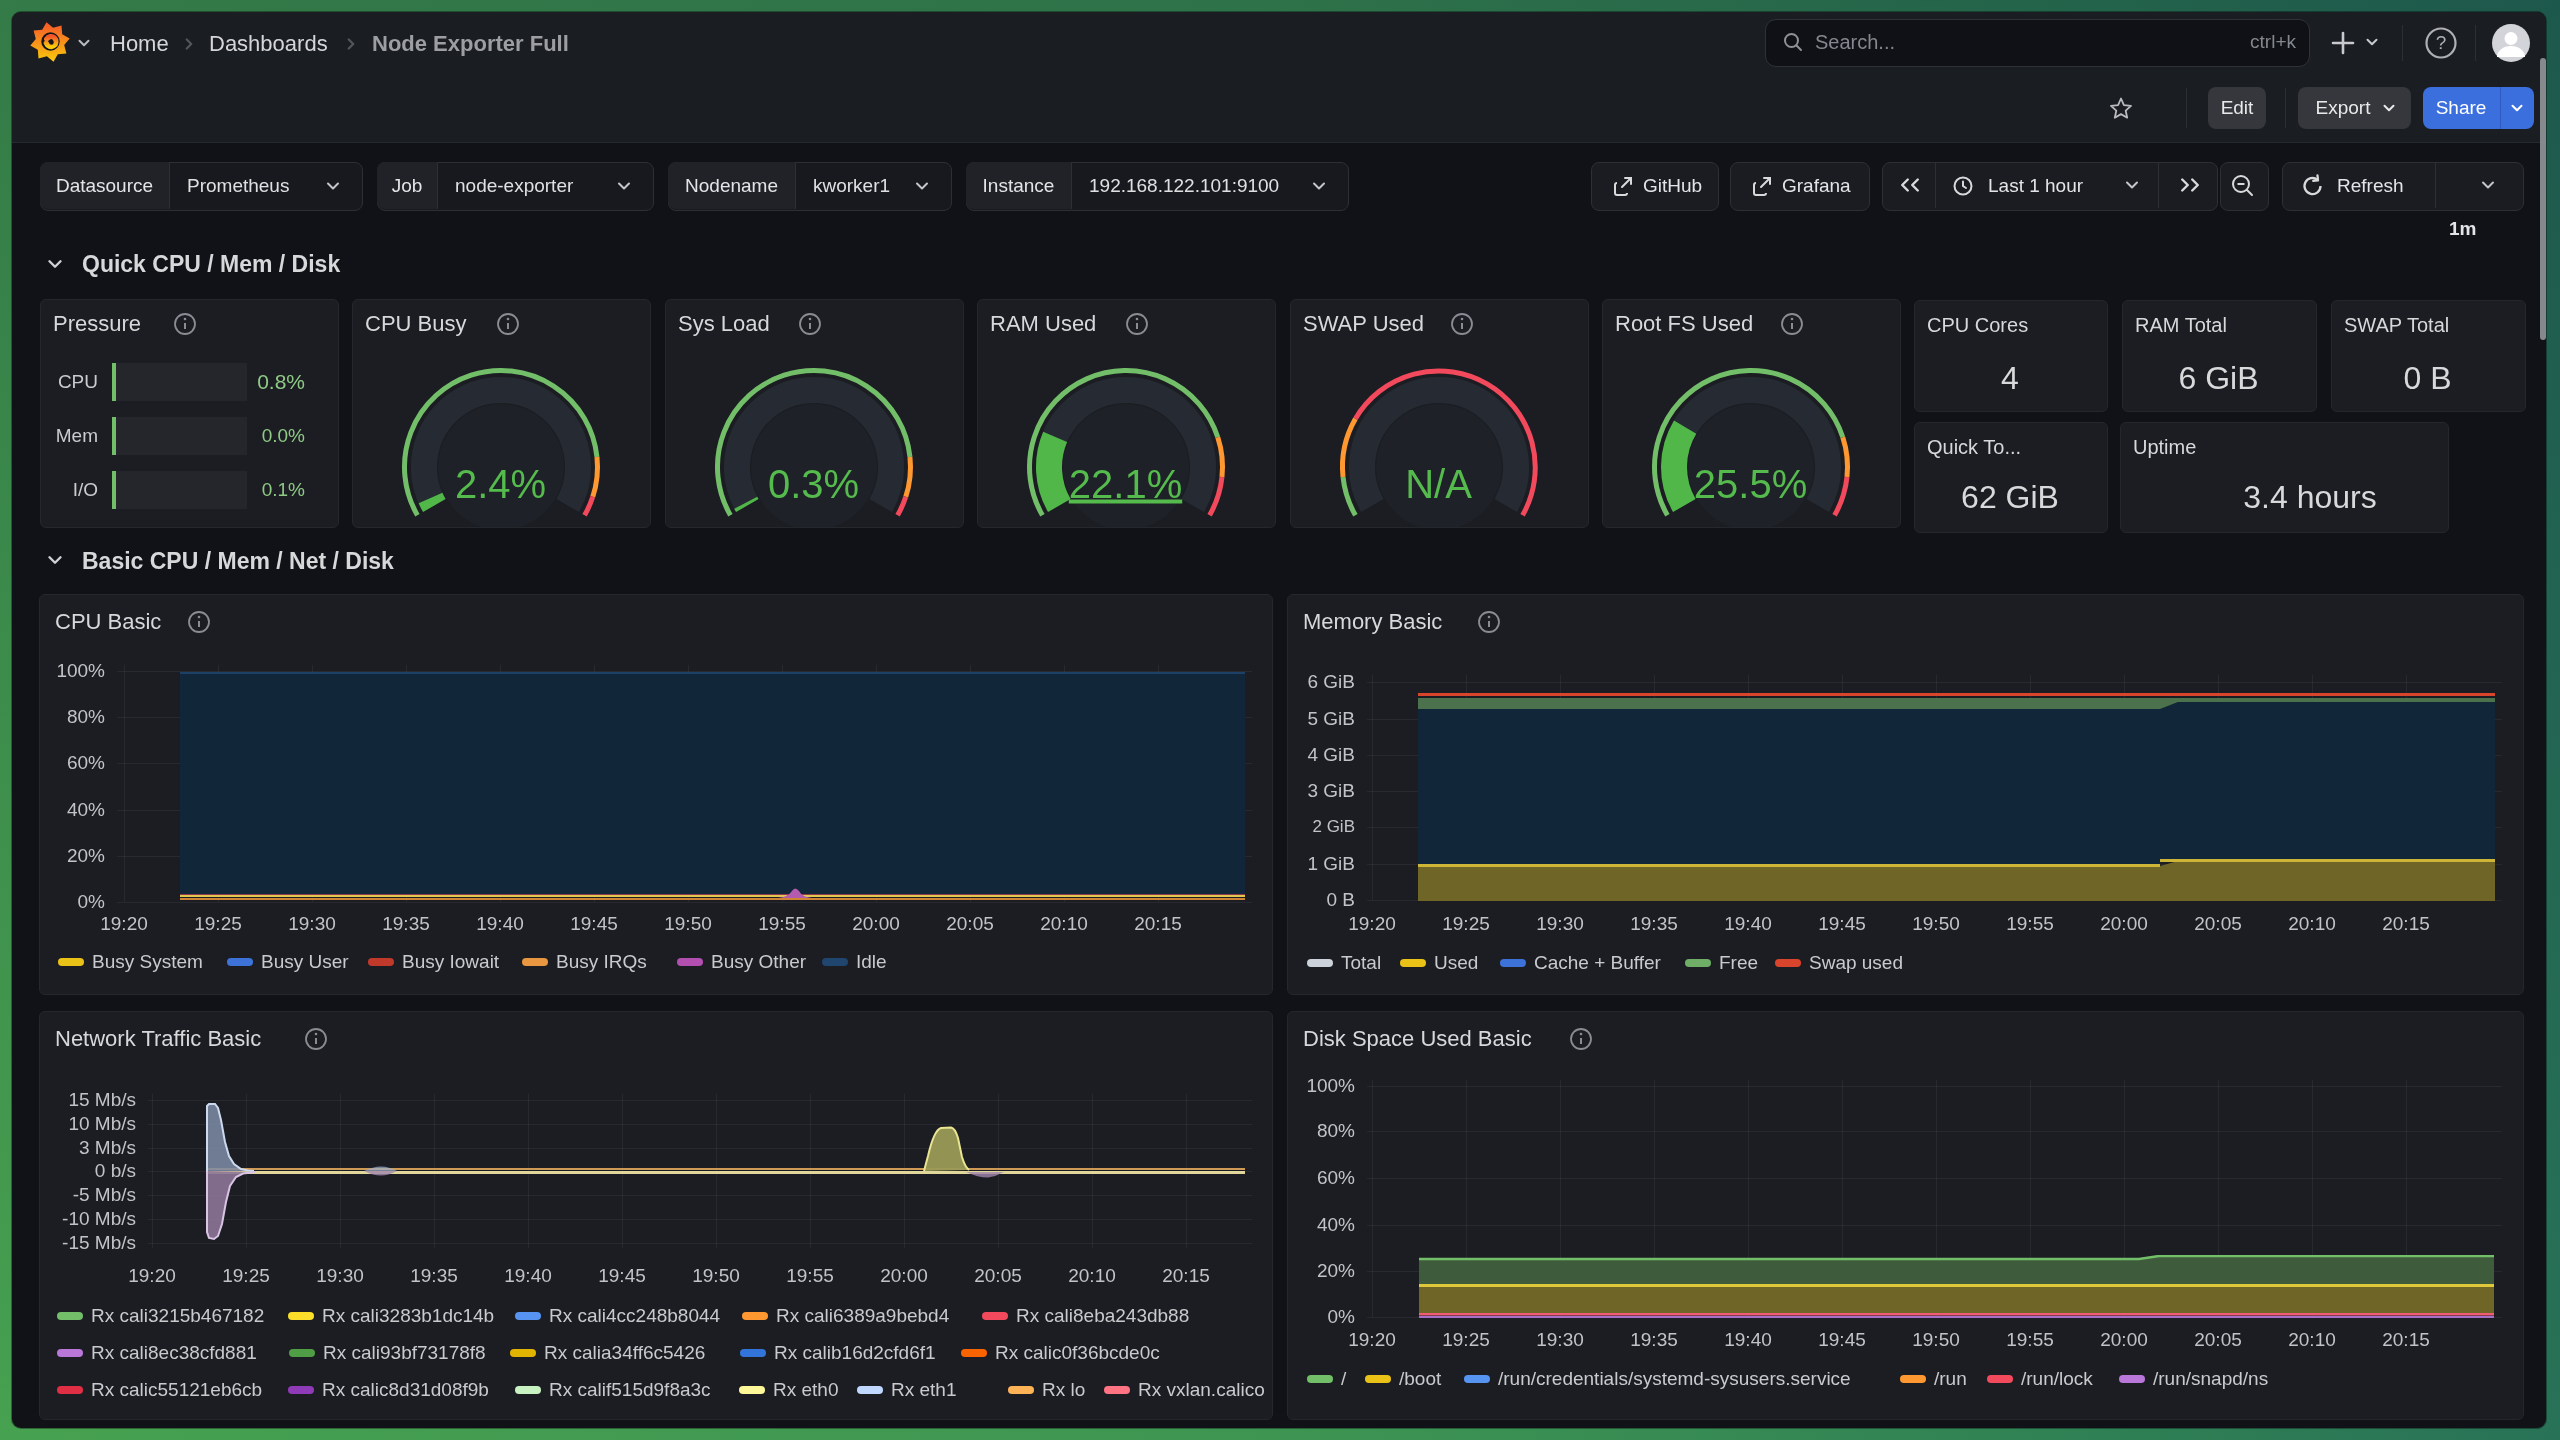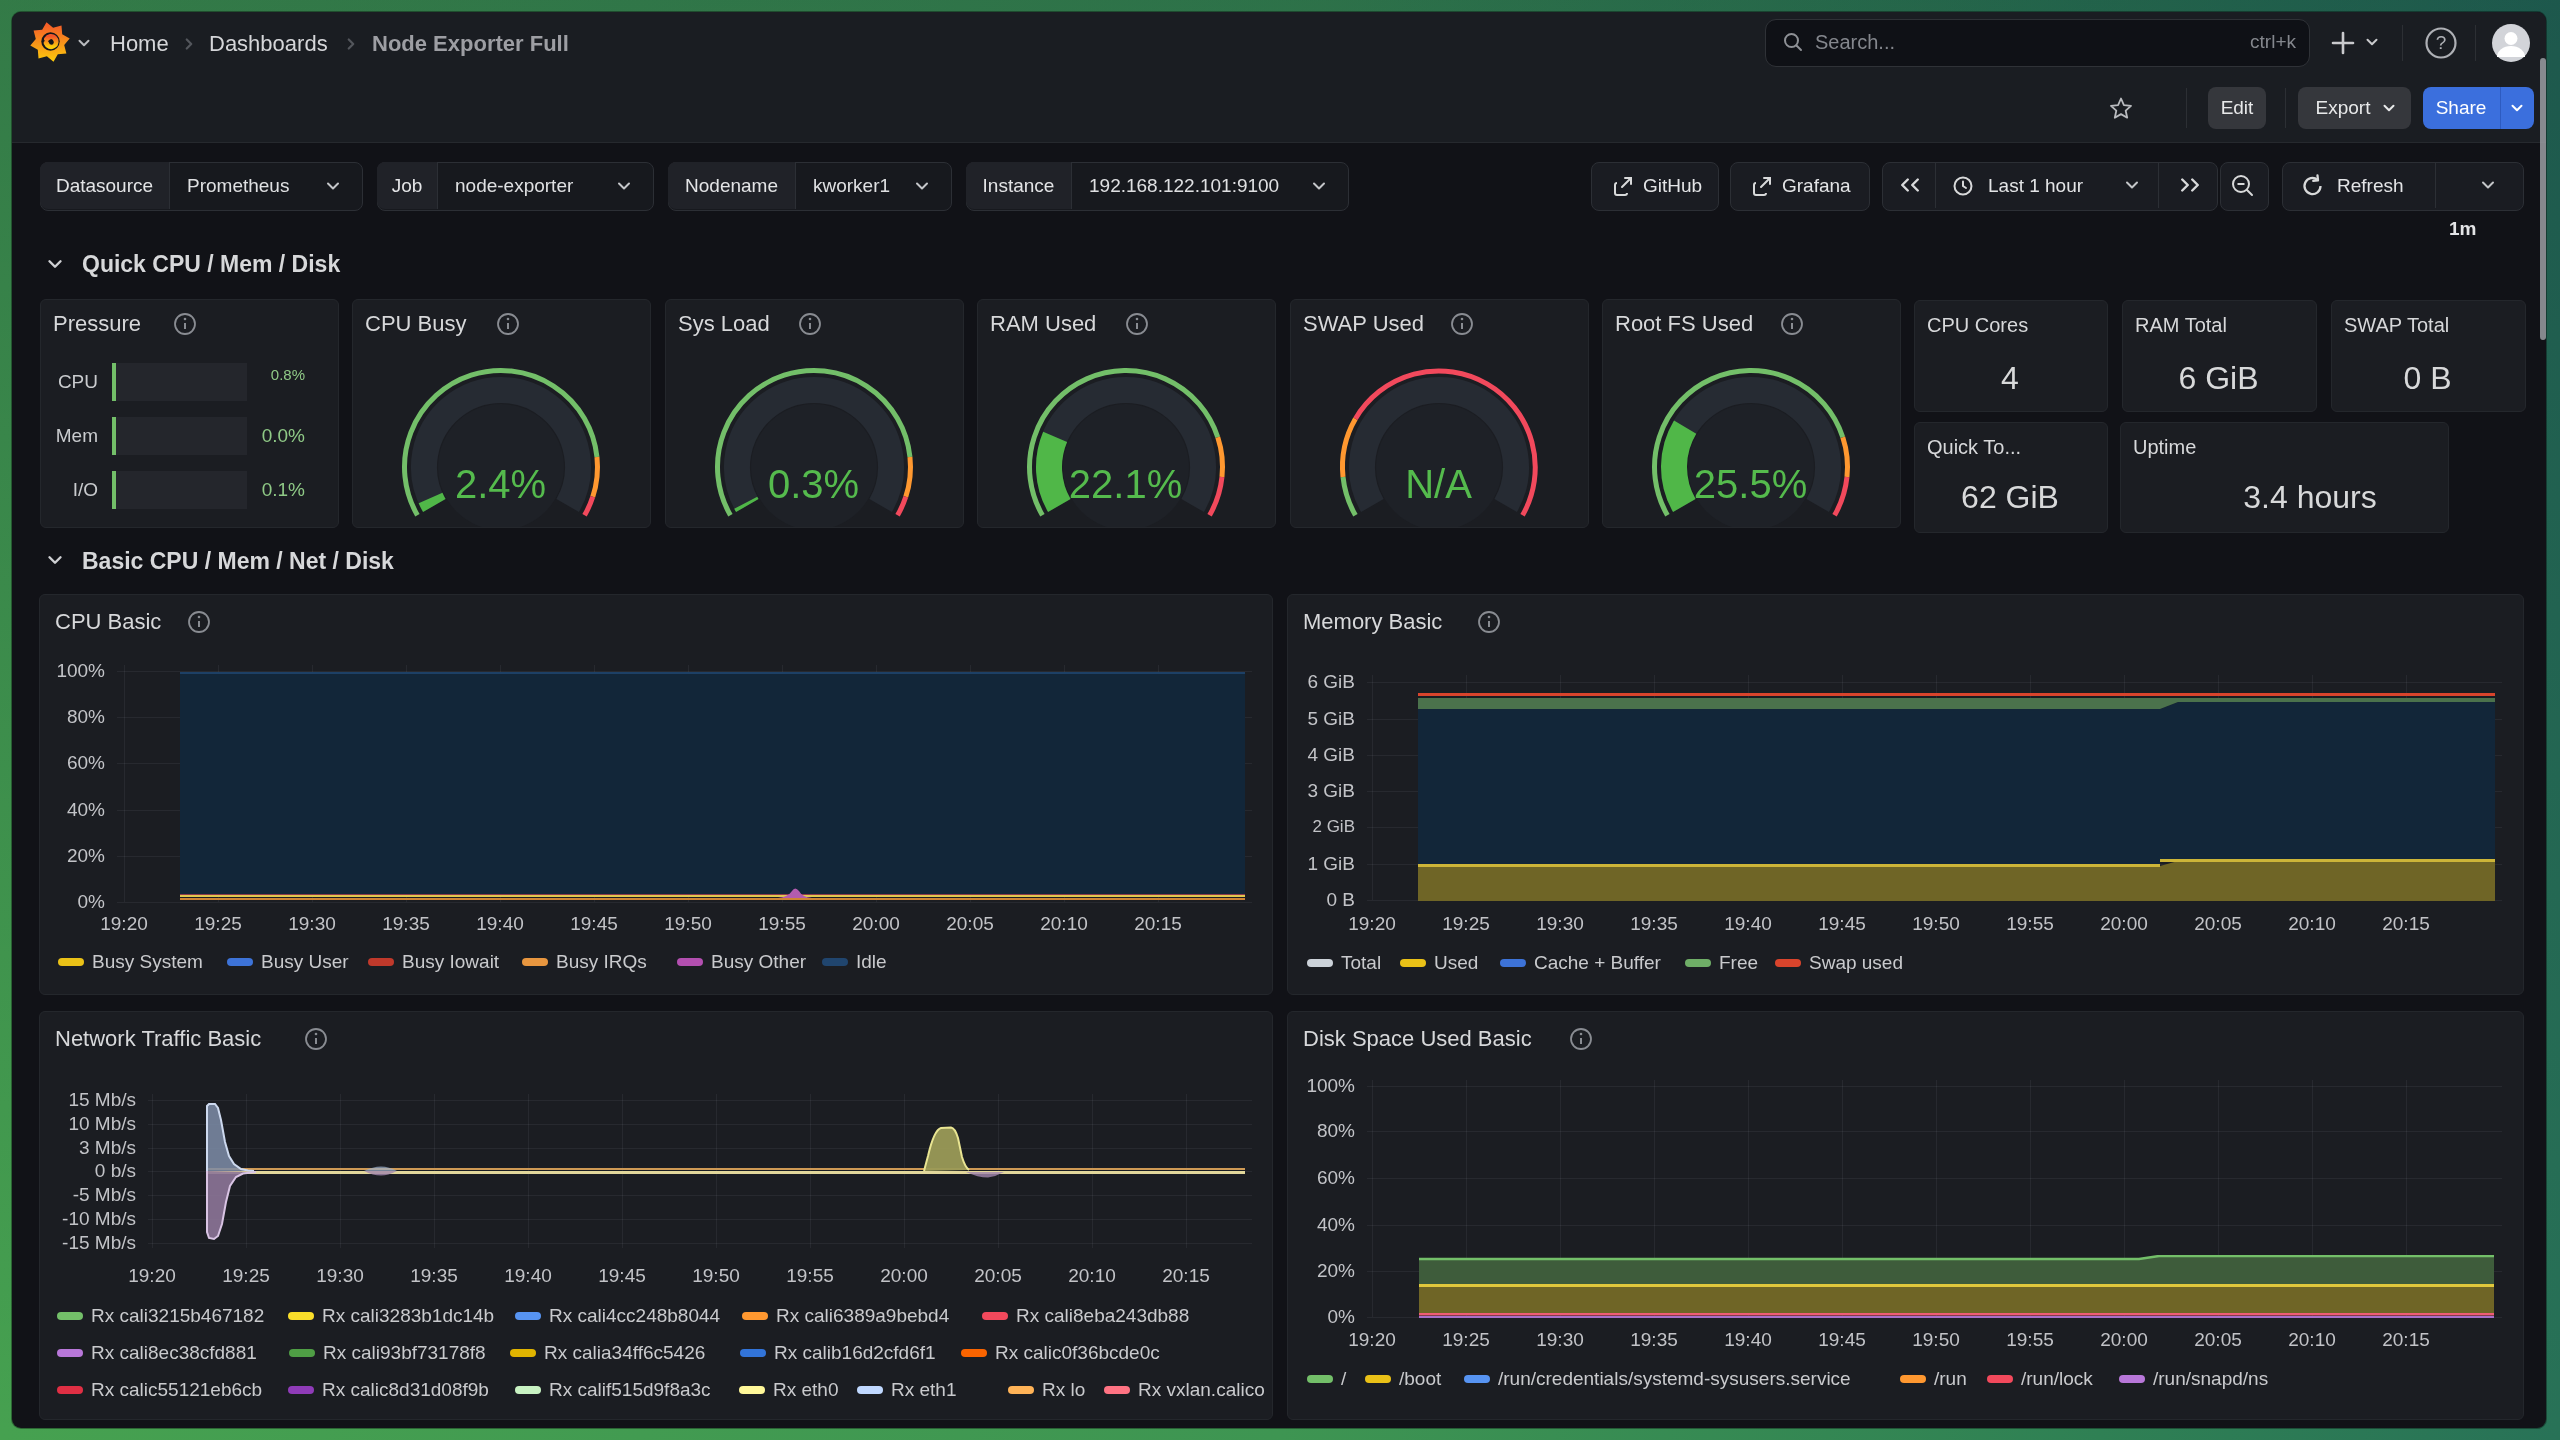--- a/index.html
+++ b/index.html
@@ -253,42 +253,42 @@
     </svg>
 <div class="a" style="left:813.5px;top:484px;transform:translate(-50%,-50%);font-size:40px;color:#55bb4d;font-weight:500;white-space:nowrap;">0.3%</div>
 <svg class="a" style="left:1015.5px;top:357px;" width="220" height="170" viewBox="0 0 220 170">
       <circle cx="110" cy="110" r="63" fill="#1e2127"></circle>
       <path d="M 26.43 158.25 A 96.5 96.5 0 1 1 201.78 80.18" fill="none" stroke="#73bf69" stroke-width="5"></path>
       <path d="M 201.78 80.18 A 96.5 96.5 0 0 1 205.97 120.09" fill="none" stroke="#ff9830" stroke-width="5"></path>
       <path d="M 205.97 120.09 A 96.5 96.5 0 0 1 193.57 158.25" fill="none" stroke="#f2495c" stroke-width="5"></path>
       <path d="M 43.32 148.50 A 77 77 0 1 1 176.68 148.50" fill="none" stroke="#262b33" stroke-width="26"></path>
       <path d="M 43.32 148.50 A 77 77 0 0 1 39.14 79.86" fill="none" stroke="#50b748" stroke-width="26"></path>
     </svg>
-<div class="a" style="left:1125.5px;top:484px;transform:translate(-50%,-50%);font-size:40px;color:#55bb4d;font-weight:500;white-space:nowrap;">22.1%</div>
+<div class="a" style="left:1125.5px;top:484px;transform:translate(-50%,-50%);font-size:40px;color:#55bb4d;font-weight:500;white-space:nowrap;text-decoration:underline;">22.1%</div>
 <svg class="a" style="left:1328.5px;top:357px;" width="220" height="170" viewBox="0 0 220 170">
       <circle cx="110" cy="110" r="63" fill="#1e2127"></circle>
       <path d="M 26.43 158.25 A 96.5 96.5 0 0 1 14.03 120.09" fill="none" stroke="#73bf69" stroke-width="5"></path>
       <path d="M 14.03 120.09 A 96.5 96.5 0 0 1 26.43 61.75" fill="none" stroke="#ff9830" stroke-width="5"></path>
       <path d="M 26.43 61.75 A 96.5 96.5 0 0 1 193.57 158.25" fill="none" stroke="#f2495c" stroke-width="5"></path>
       <path d="M 43.32 148.50 A 77 77 0 1 1 176.68 148.50" fill="none" stroke="#262b33" stroke-width="26"></path>
     </svg>
 <div class="a" style="left:1438.5px;top:484px;transform:translate(-50%,-50%);font-size:40px;color:#55bb4d;font-weight:500;white-space:nowrap;">N/A</div>
 <svg class="a" style="left:1640.5px;top:357px;" width="220" height="170" viewBox="0 0 220 170">
       <circle cx="110" cy="110" r="63" fill="#1e2127"></circle>
       <path d="M 26.43 158.25 A 96.5 96.5 0 1 1 201.78 80.18" fill="none" stroke="#73bf69" stroke-width="5"></path>
       <path d="M 201.78 80.18 A 96.5 96.5 0 0 1 205.97 120.09" fill="none" stroke="#ff9830" stroke-width="5"></path>
       <path d="M 205.97 120.09 A 96.5 96.5 0 0 1 193.57 158.25" fill="none" stroke="#f2495c" stroke-width="5"></path>
       <path d="M 43.32 148.50 A 77 77 0 1 1 176.68 148.50" fill="none" stroke="#262b33" stroke-width="26"></path>
       <path d="M 43.32 148.50 A 77 77 0 0 1 44.14 70.11" fill="none" stroke="#50b748" stroke-width="26"></path>
     </svg>
 <div class="a" style="left:1750.5px;top:484px;transform:translate(-50%,-50%);font-size:40px;color:#55bb4d;font-weight:500;white-space:nowrap;">25.5%</div>
 <div class="a" style="right:2462px;top:382px;transform:translateY(-50%);font-size:19px;color:#c9cbce;font-weight:400;white-space:nowrap;">CPU</div>
 <div class="a" style="left:112px;top:363px;width:4px;height:38px;background:#73bf69;"></div>
 <div class="a" style="left:116px;top:363px;width:131px;height:38px;background:#24262c;"></div>
-<div class="a" style="right:2255px;top:374px;transform:translateY(-50%);font-size:15px;color:#8fc986;font-weight:400;white-space:nowrap;">0.8%</div>
+<div class="a" style="right:2255px;top:382px;transform:translateY(-50%);font-size:21px;color:#8fc986;font-weight:400;white-space:nowrap;">0.8%</div>
 <div class="a" style="right:2462px;top:436px;transform:translateY(-50%);font-size:19px;color:#c9cbce;font-weight:400;white-space:nowrap;">Mem</div>
 <div class="a" style="left:112px;top:417px;width:4px;height:38px;background:#73bf69;"></div>
 <div class="a" style="left:116px;top:417px;width:131px;height:38px;background:#24262c;"></div>
 <div class="a" style="right:2255px;top:436px;transform:translateY(-50%);font-size:19px;color:#8fc986;font-weight:400;white-space:nowrap;">0.0%</div>
 <div class="a" style="right:2462px;top:490px;transform:translateY(-50%);font-size:19px;color:#c9cbce;font-weight:400;white-space:nowrap;">I/O</div>
 <div class="a" style="left:112px;top:471px;width:4px;height:38px;background:#73bf69;"></div>
 <div class="a" style="left:116px;top:471px;width:131px;height:38px;background:#24262c;"></div>
 <div class="a" style="right:2255px;top:490px;transform:translateY(-50%);font-size:19px;color:#8fc986;font-weight:400;white-space:nowrap;">0.1%</div>
 <div class="a" style="left:1914px;top:300px;width:192px;height:110px;background:#1b1d22;border:1px solid #24272c;border-radius:6px;"></div>
 <div class="a" style="left:1927px;top:325px;transform:translateY(-50%);font-size:20px;color:#d7d8da;font-weight:500;white-space:nowrap;">CPU Cores</div>

